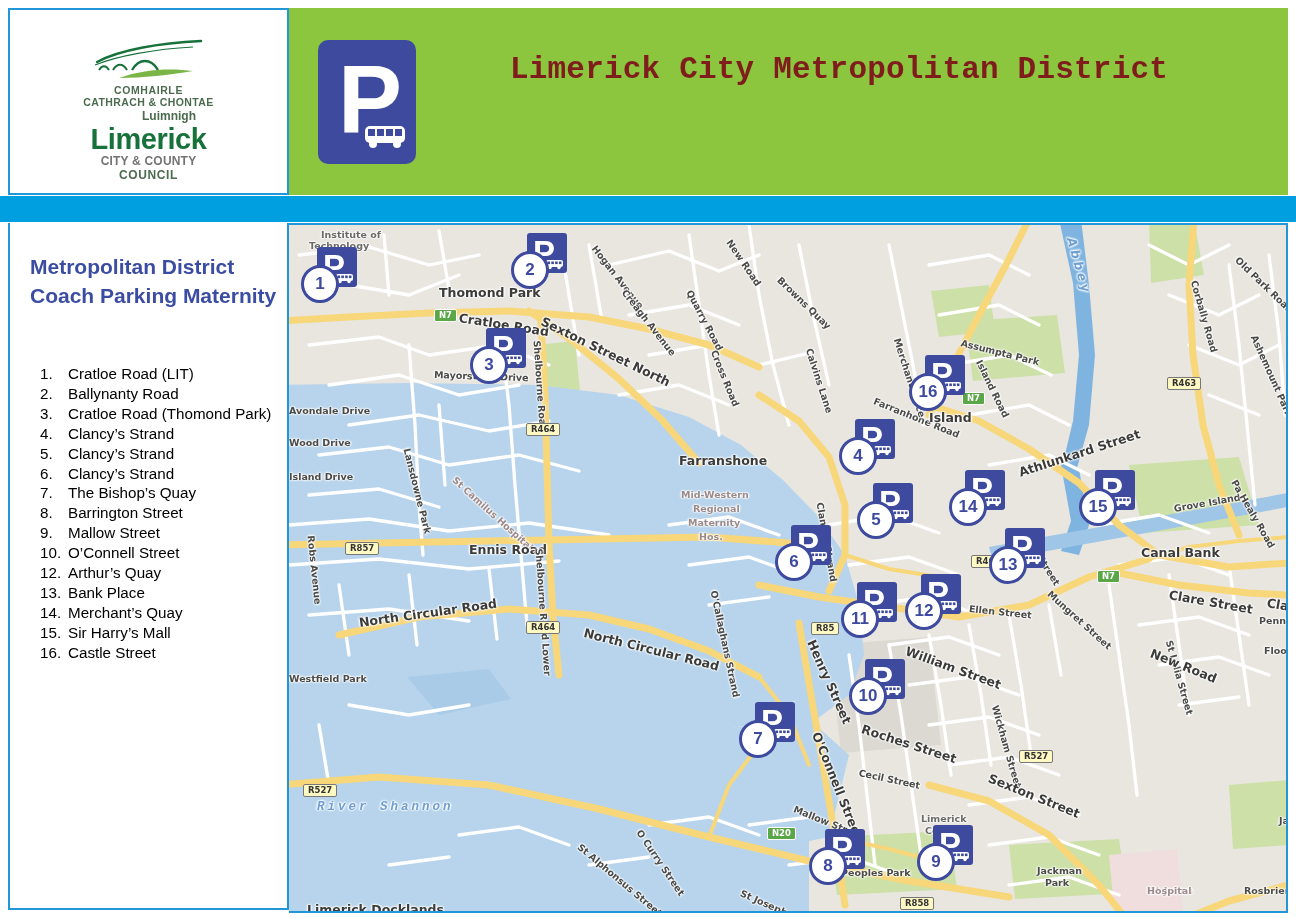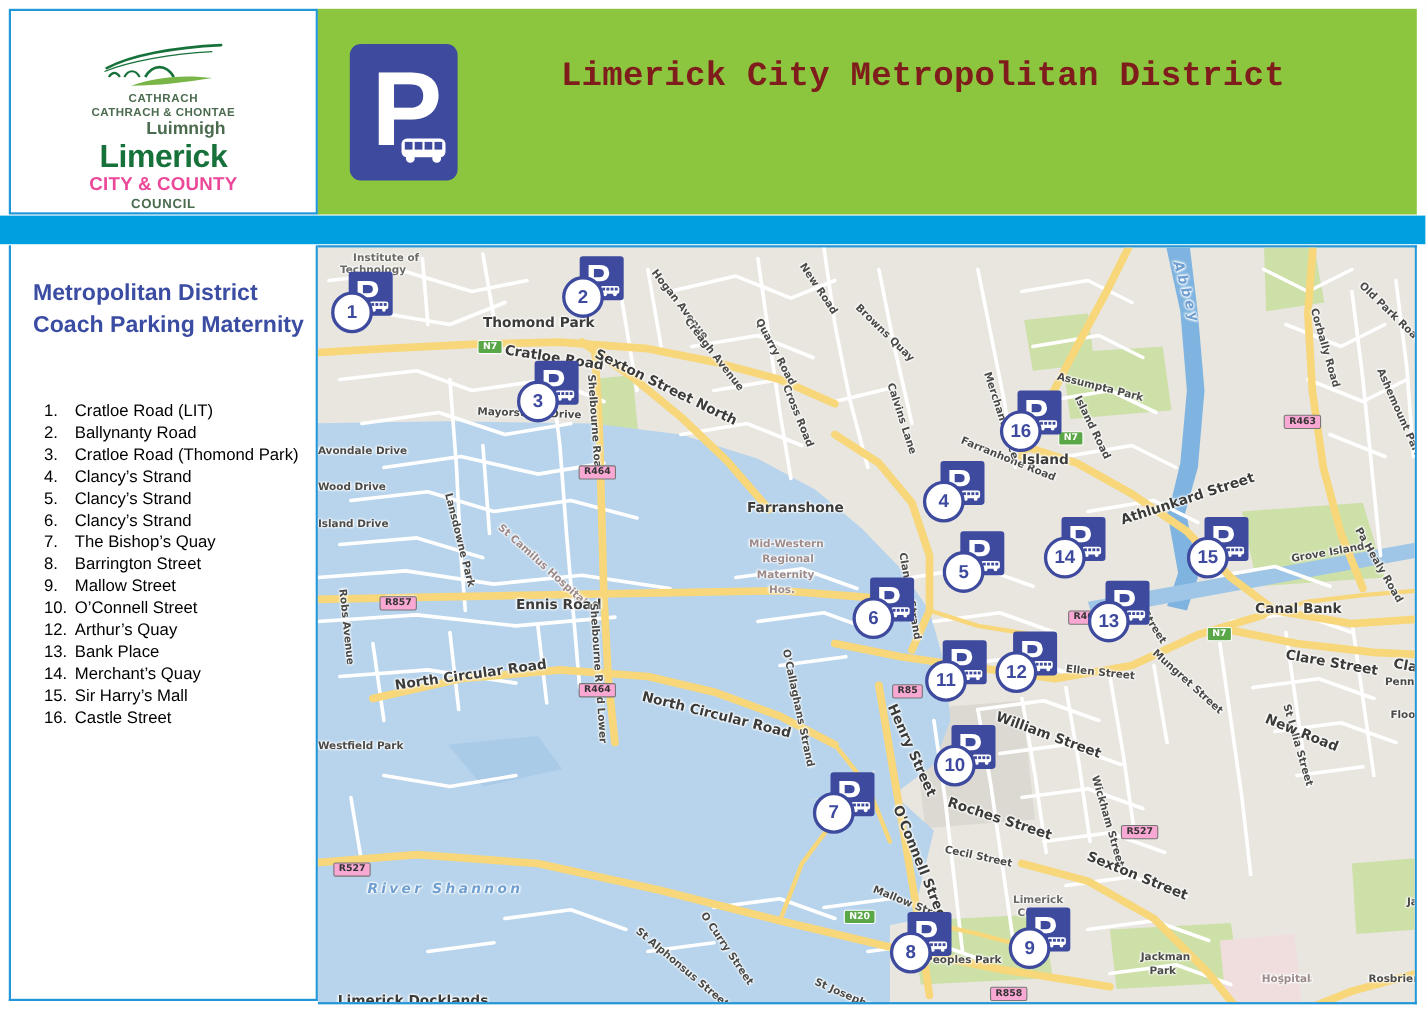--- a/index.html
+++ b/index.html
@@ -17,23 +17,23 @@
     position: absolute; left: 8px; top: 8px; width: 281px; height: 187px;
     background: #ffffff; border: 2px solid #2196d8;
   }
   #logo-wrap {
     position: absolute; left: 0; right: 0; top: 28px;
     display: flex; flex-direction: column; align-items: center;
   }
   #logo-swoosh { width: 120px; height: 45px; display:block; }
   .logo-l1 { font-size: 10.5px; letter-spacing: .6px; color: #4b6b4f; font-weight: 600; margin-top: 1px; }
   .logo-l2 { font-size: 10.5px; letter-spacing: .4px; color: #4b6b4f; font-weight: 600; }
-  .logo-l3 { font-size: 16px; color: #4b6b4f; font-weight: 600; margin-top: 1px; padding-left: 41px;}
+  .logo-l3 { font-size: 12px; color: #4b6b4f; font-weight: 600; margin-top: 1px; padding-left: 41px;}
   .logo-big { font-size: 29px; color: #17713a; font-weight: 700; letter-spacing: -.4px; line-height: 1.05; margin-top: 1px; }
-  .logo-l4 { font-size: 17px; color: #ec4899; font-weight: 700; letter-spacing: .2px; }
+  .logo-l4 { font-size: 12px; color: #737373; font-weight: 700; letter-spacing: .2px; }
   .logo-l5 { font-size: 12px; color: #4b6b4f; font-weight: 600; letter-spacing: .6px; }
 
   #green-banner {
     position: absolute; left: 289px; top: 8px; width: 999px; height: 187px;
     background: #8cc63e;
   }
   #psign {
     position: absolute; left: 29px; top: 32px; width: 98px; height: 124px;
     background: #3d4a9e; border-radius: 10px;
   }
@@ -79,21 +79,21 @@
   .mlbl.big { font-size: 12.5px; color: #3b3b39; }
   .mlbl.water { color: #6f9fd0; letter-spacing: 3px; font-style: italic; font-size: 12.5px; }
   .mlbl.place { color: #6a6a66; }
   .mlbl.pink { color: #9c8a8a; }
   .shield {
     position: absolute; font-family: "DejaVu Sans", sans-serif;
     font-size: 8.5px; font-weight: 700; color: #ffffff;
     background: #5aa747; border: 1px solid #ffffff; border-radius: 2px;
     padding: 1px 4px; line-height: 1.1;
   }
-  .shield.white { background: #f9a8d4; color: #333; border: 1px solid #777; }
+  .shield.white { background: #fef9c3; color: #333; border: 1px solid #777; }
 
   
   .marker { position: absolute; width: 56px; height: 56px; }
   .mk-sign {
     position: absolute; right: 0; top: 0; width: 40px; height: 40px;
     background: #3d4a9e; border-radius: 3px;
   }
   .mk-sign svg { display:block; }
   .mk-circle {
     position: absolute; left: 0; bottom: 0; width: 38px; height: 38px;
@@ -113,21 +113,21 @@
     <div id="logo-panel">
       <div id="logo-wrap">
         <svg id="logo-swoosh" viewBox="0 0 120 45">
           <path d="M8 24 C30 12 70 5 112 3" stroke="#17713a" stroke-width="2.4" fill="none" stroke-linecap="round"></path>
           <path d="M6 27 C28 18 66 11 104 9" stroke="#17713a" stroke-width="1.2" fill="none"></path>
           <path d="M10 32 C13 27 17 27 20 32" stroke="#17713a" stroke-width="2" fill="none"></path>
           <path d="M24 32 C28 25 34 25 38 32" stroke="#17713a" stroke-width="2" fill="none"></path>
           <path d="M43 32 C50 20 62 20 69 32" stroke="#17713a" stroke-width="2.4" fill="none"></path>
           <path d="M30 40 C55 31 82 30 104 33 C80 37 54 40 30 40 Z" fill="#7ab547"></path>
         </svg>
-        <div class="logo-l1">CATHRACH</div>
+        <div class="logo-l1">COMHAIRLE</div>
         <div class="logo-l2">CATHRACH &amp; CHONTAE</div>
         <div class="logo-l3">Luimnigh</div>
         <div class="logo-big">Limerick</div>
         <div class="logo-l4">CITY &amp; COUNTY</div>
         <div class="logo-l5">COUNCIL</div>
       </div>
     </div>
 
     <div id="green-banner">
       <div id="psign">
@@ -415,21 +415,21 @@
         <div class="mlbl " style="left: 250px; top: 318px; transform: rotate(86deg);">Shelbourne Road Lower</div>
         <div class="mlbl pink" style="left: 392px; top: 264px; transform: rotate(0deg);">Mid-Western</div>
         <div class="mlbl pink" style="left: 404px; top: 278px; transform: rotate(0deg);">Regional</div>
         <div class="mlbl pink" style="left: 399px; top: 292px; transform: rotate(0deg);">Maternity</div>
         <div class="mlbl pink" style="left: 410px; top: 306px; transform: rotate(0deg);">Hos.</div>
         <div class="mlbl " style="left: 425px; top: 360px; transform: rotate(78deg);">O'Callaghans Strand</div>
         <div class="mlbl " style="left: 531px; top: 272px; transform: rotate(80deg);">Clancys Strand</div>
         <div class="mlbl big" style="left: 70px; top: 390px; transform: rotate(-8deg);">North Circular Road</div>
         <div class="mlbl big" style="left: 295px; top: 400px; transform: rotate(14deg);">North Circular Road</div>
         <div class="mlbl " style="left: 0px; top: 448px; transform: rotate(0deg);">Westfield Park</div>
-        <div class="mlbl water" style="left: 45px; top: 575px; transform: rotate(0deg);">River Shannon</div>
+        <div class="mlbl water" style="left: 28px; top: 575px; transform: rotate(0deg); font-family: Liberation Mono, monospace;">River Shannon</div>
         <div class="mlbl big" style="left: 18px; top: 677px; transform: rotate(0deg);">Limerick Docklands</div>
         <div class="mlbl " style="left: 290px; top: 615px; transform: rotate(40deg);">St Alphonsus Street</div>
         <div class="mlbl " style="left: 350px; top: 600px; transform: rotate(56deg);">O Curry Street</div>
         <div class="mlbl " style="left: 452px; top: 662px; transform: rotate(24deg);">St Josephs Street</div>
         <div class="mlbl " style="left: 505px; top: 578px; transform: rotate(22deg);">Mallow Street</div>
         <div class="mlbl " style="left: 552px; top: 642px; transform: rotate(0deg);">Peoples Park</div>
         <div class="mlbl big" style="left: 522px; top: 408px; transform: rotate(66deg);">Henry Street</div>
         <div class="mlbl big" style="left: 527px; top: 500px; transform: rotate(68deg);">O'Connell Street</div>
         <div class="mlbl " style="left: 570px; top: 542px; transform: rotate(12deg);">Cecil Street</div>
         <div class="mlbl big" style="left: 573px; top: 496px; transform: rotate(18deg);">Roches Street</div>

